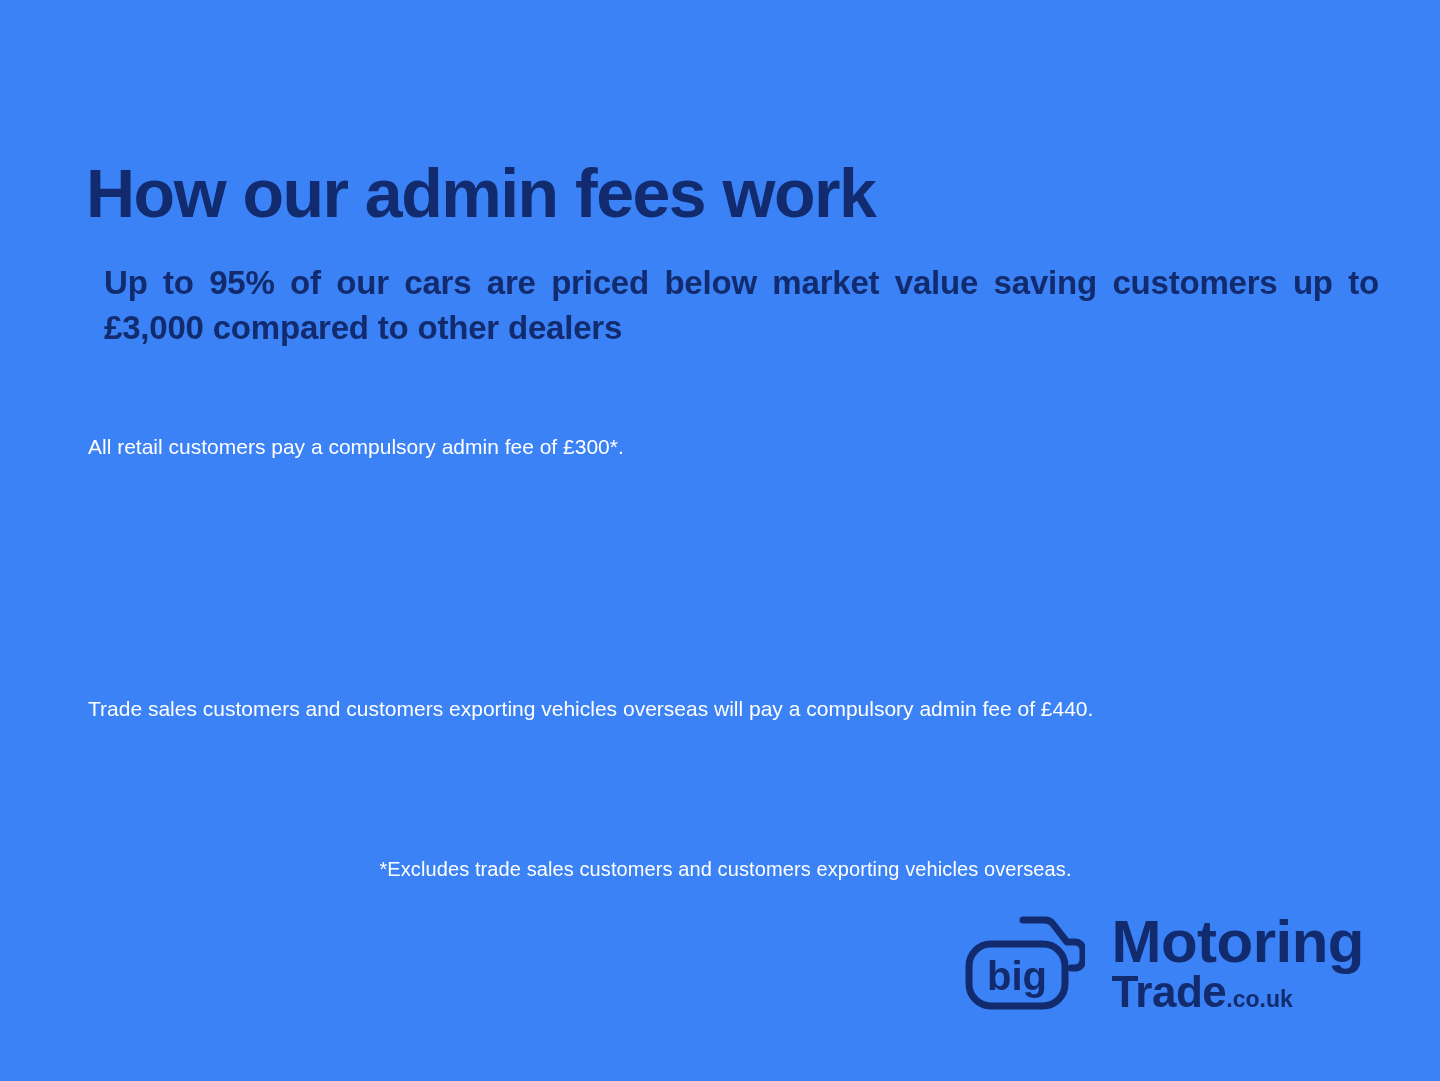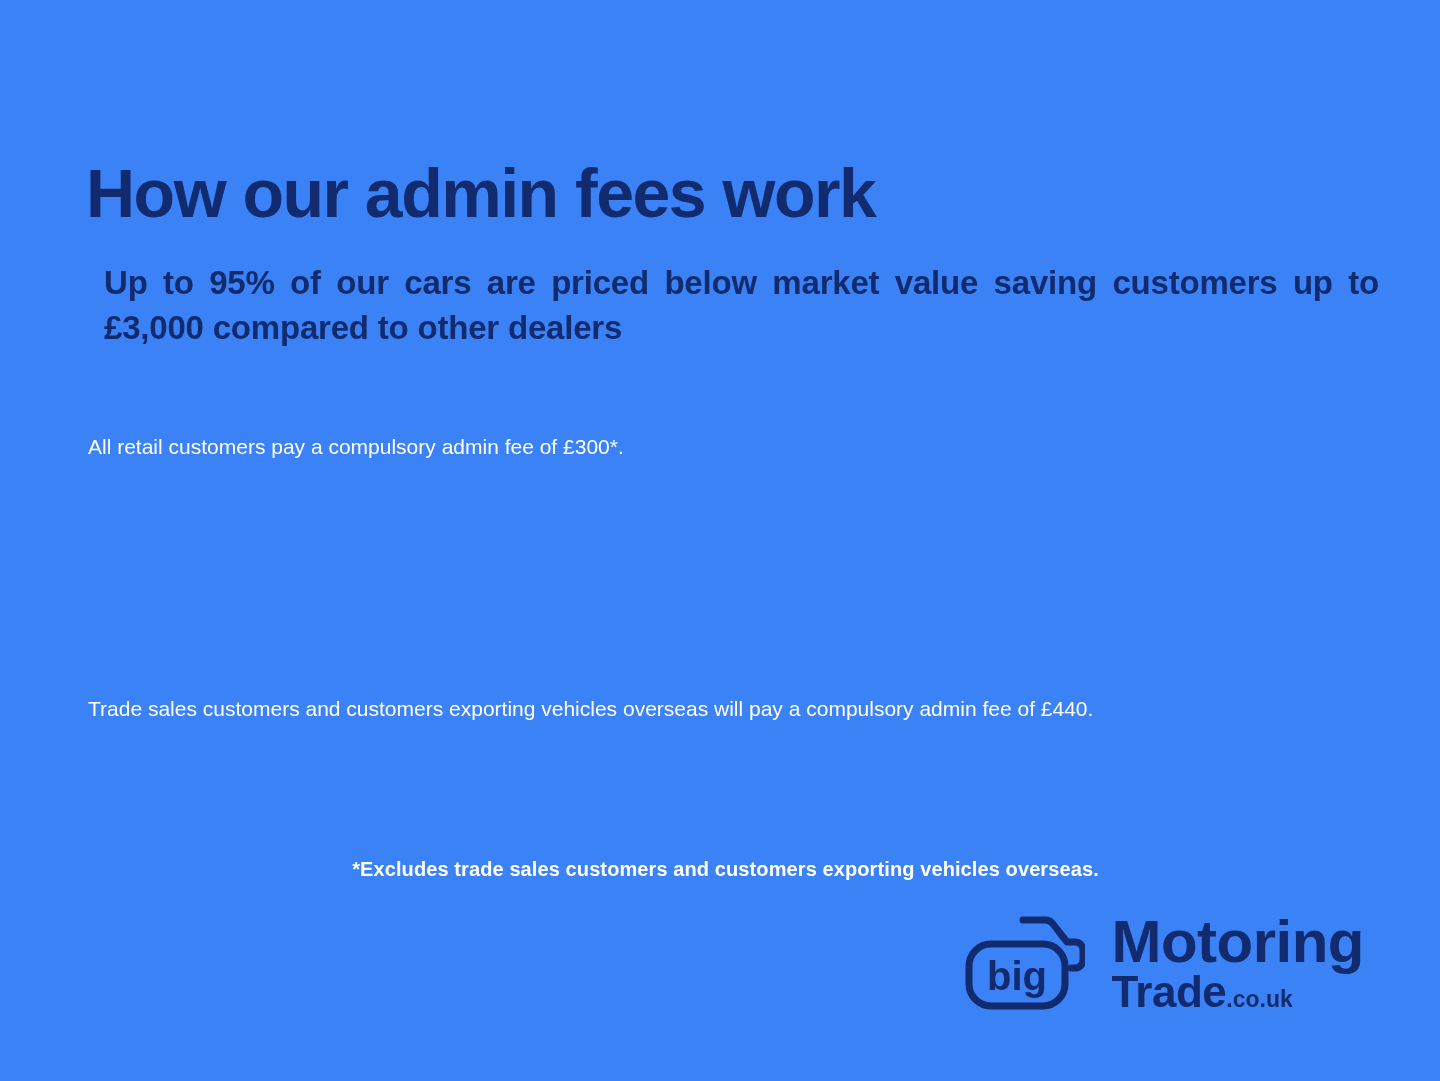--- a/index.html
+++ b/index.html
@@ -59,21 +59,21 @@
   .p2 { top: 496px; }
   .p3 { top: 672px; }
   .footnote {
     position: absolute;
     left: 88px;
     top: 838px;
     width: 1275px;
     text-align: center;
     color: #ffffff;
     font-size: 20px;
-    font-weight: 700;
+    font-weight: 400;
     letter-spacing: 0.1px;
   }
   .logo {
     position: absolute;
     right: 76px;
     bottom: 68px;
     display: flex;
     align-items: center;
     gap: 26px;
   }

